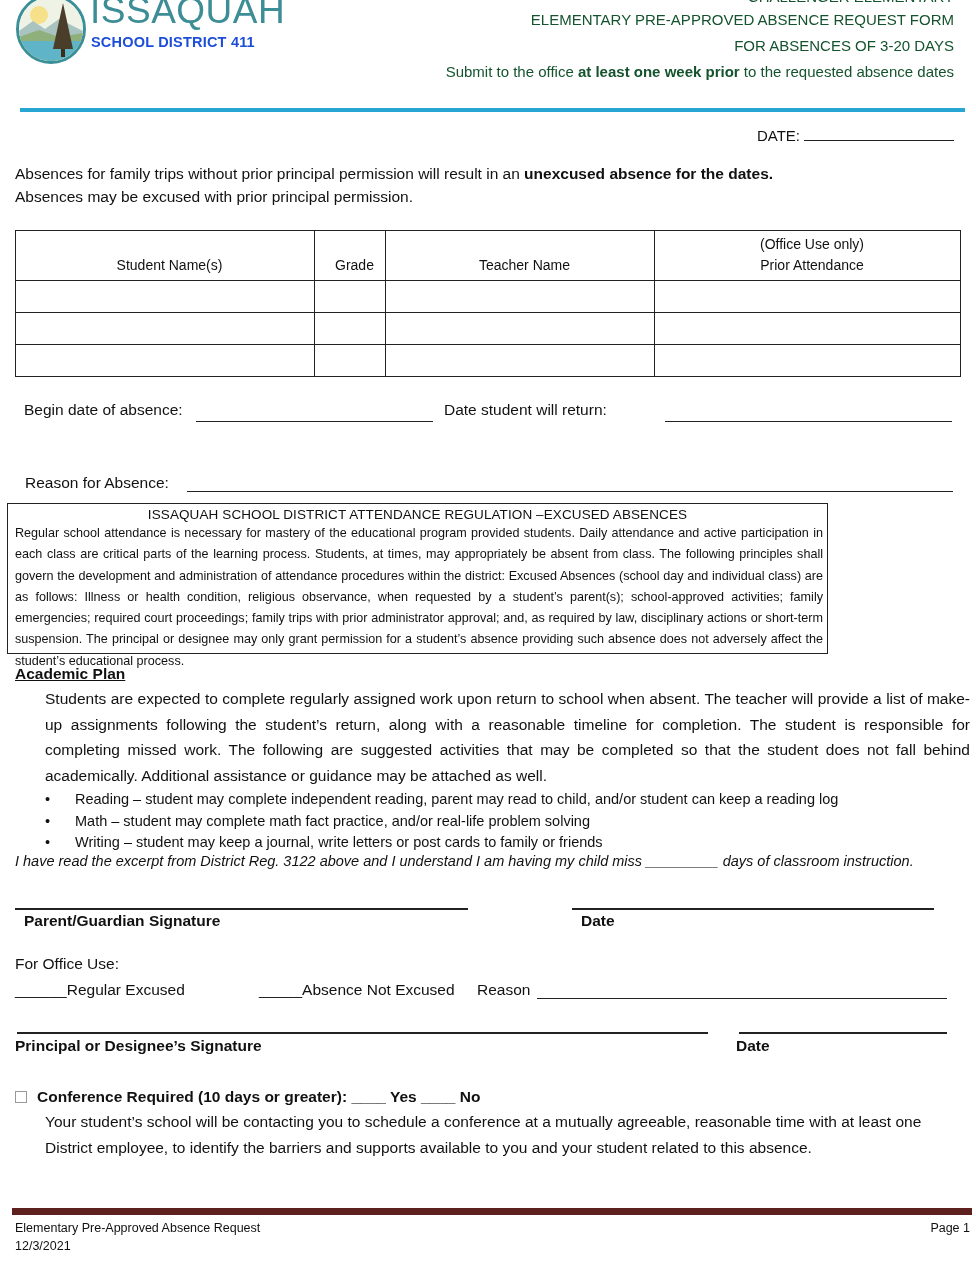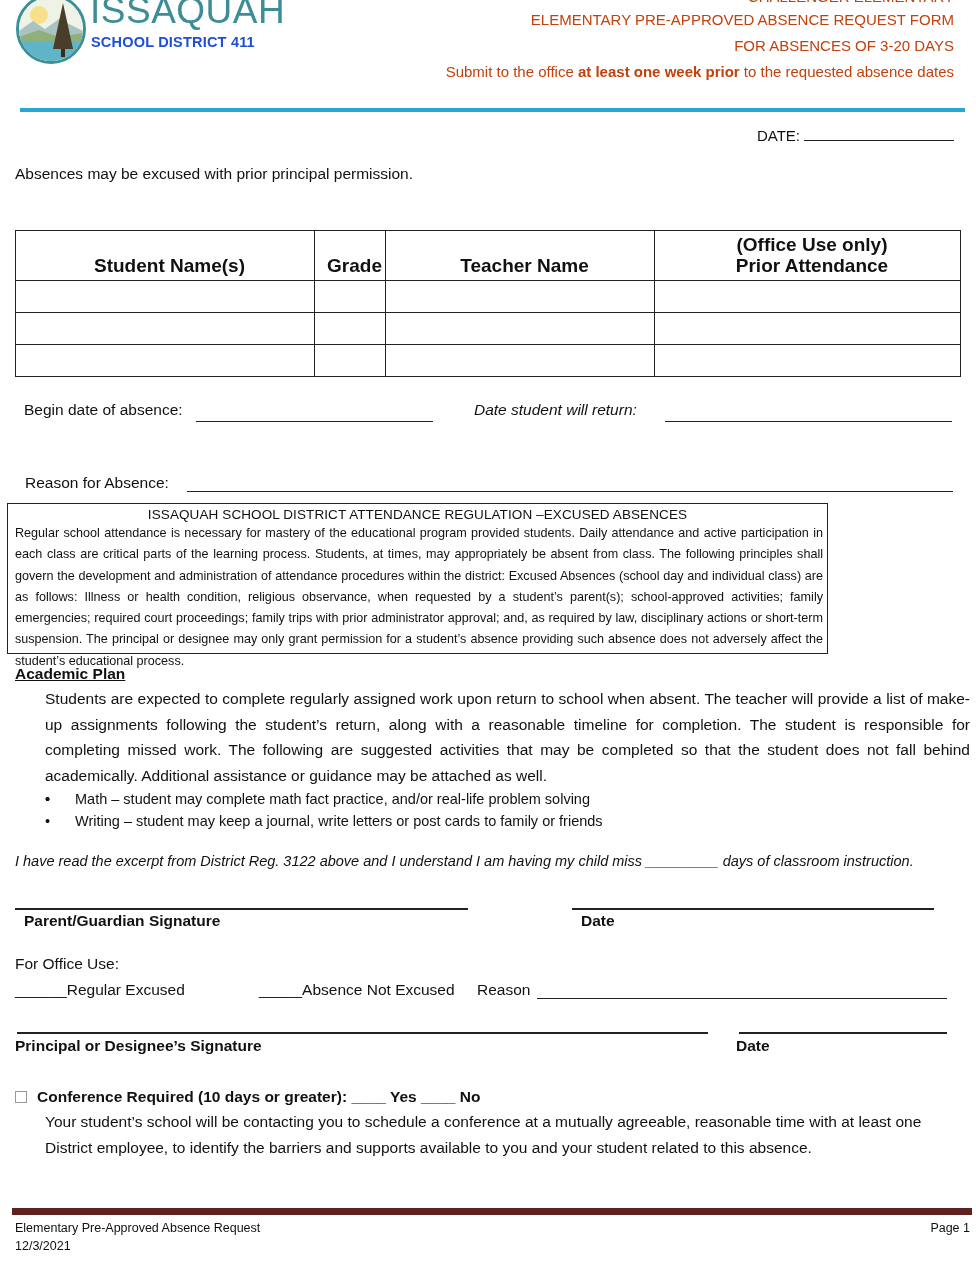--- a/index.html
+++ b/index.html
@@ -7,33 +7,33 @@
          font-family:"Liberation Sans", sans-serif; color:#111; }
   .abs { position:absolute; }
   .cond { font-family:"Liberation Sans Narrow","Liberation Sans", sans-serif; }
 
   
   .logo { left:16px; top:-6px; width:64px; height:64px; border-radius:50%;
           border:3px solid #3a8f98; overflow:hidden; background:#e9f2ee; }
   .logo svg { display:block; }
   .brand-name { left:90px; top:-8px; font-size:37px; color:#3d8d96; letter-spacing:0.5px; font-weight:400; line-height:1; }
   .brand-sub { left:91px; top:34px; font-size:14.5px; font-weight:700; color:#1d4ed8; letter-spacing:0.2px; }
-  .hdr-line { right:22px; text-align:right; font-size:15px; color:#c2410c; white-space:nowrap; }
+  .hdr-line { right:22px; text-align:right; font-size:15px; color:#14532d; white-space:nowrap; }
   .hdr-cut { top:-12px; font-size:15px; }
   .accent-rule { left:20px; top:108px; width:945px; height:4px; background:#27a6d4; }
 
   .date-lbl { right:22px; top:126px; font-size:15px; }
   .date-lbl .blank { display:inline-block; width:150px; border-bottom:1px solid #222; height:14px; vertical-align:baseline; margin-left:4px; }
 
   .intro { left:15px; top:163px; width:960px; font-size:15.5px; line-height:22.5px; }
 
   
   table.students { position:absolute; left:15px; top:230px; width:946px; border-collapse:collapse; }
   table.students th, table.students td { border:1.5px solid #222; }
-  table.students th { height:44px; font-size:19px; font-weight:700; vertical-align:bottom; padding-bottom:4px; line-height:21px;padding-left:10px; }
+  table.students th { height:44px; font-size:14px; font-weight:400; vertical-align:bottom; padding-bottom:4px; line-height:21px;padding-left:10px; }
   table.students td { height:29px; }
 
   .field-row { font-size:15.5px; }
 
   
   .reg-box { left:7px; top:503px; width:821px; height:151px; border:1.5px solid #222; box-sizing:border-box; }
   .reg-title { text-align:center; font-size:13.5px; margin-top:3px; letter-spacing:0.1px; }
   .reg-text { font-size:12.6px; line-height:21.3px; padding:0 4px 0 7px; text-align:justify; text-align-last:left; margin-top:1px; }
 
   .ap-title { left:15px; top:665px; font-size:15.5px; font-weight:700; text-decoration:underline; }
@@ -74,20 +74,21 @@
 
 <div class="abs hdr-line hdr-cut">CHALLENGER ELEMENTARY</div>
 <div class="abs hdr-line" style="top:11px;">ELEMENTARY PRE-APPROVED ABSENCE REQUEST FORM</div>
 <div class="abs hdr-line" style="top:37px;">FOR ABSENCES OF 3-20 DAYS</div>
 <div class="abs hdr-line" style="top:63px;"><span>Submit to the office </span><b>at least one week prior</b><span> to the requested absence dates</span></div>
 <div class="abs accent-rule"></div>
 
 <div class="abs date-lbl"><span>DATE:</span><span class="blank"></span></div>
 
 <div class="abs intro">
+  <div><span>Absences for family trips without prior principal permission will result in an </span><b>unexcused absence for the dates.</b></div>
   <div>Absences may be excused with prior principal permission.</div>
 </div>
 
 <table class="students cond">
   <colgroup>
       <col style="width:299px">
       <col style="width:71px">
       <col style="width:269px">
       <col>
     </colgroup>
@@ -119,35 +120,35 @@
       <td></td>
       <td></td>
       <td></td>
       <td></td>
     </tr>
   </tbody>
 </table>
 
 <div class="abs field-row" style="left:24px; top:401px;">Begin date of absence:</div>
 <div class="abs sigline" style="left:196px; top:421px; width:237px; height:1px;"></div>
-<div class="abs field-row" style="left:474px; top:401px;font-style:italic;">Date student will return:</div>
+<div class="abs field-row" style="left:444px; top:401px;">Date student will return:</div>
 <div class="abs sigline" style="left:665px; top:421px; width:287px; height:1px;"></div>
 
 <div class="abs field-row" style="left:25px; top:474px;">Reason for Absence:</div>
 <div class="abs sigline" style="left:187px; top:491px; width:766px; height:1px;"></div>
 
 <div class="abs reg-box cond">
   <div class="reg-title">ISSAQUAH SCHOOL DISTRICT ATTENDANCE REGULATION –EXCUSED ABSENCES</div>
   <div class="reg-text">Regular school attendance is necessary for mastery of the educational program provided students.  Daily attendance and active participation in each class are critical parts of the learning process.  Students, at times, may appropriately be absent from class.  The following principles shall govern the development and administration of attendance procedures within the district:  Excused Absences (school day and individual class) are as follows:  Illness or health condition, religious observance, when requested by a student’s parent(s); school-approved activities; family emergencies; required court proceedings; family trips with prior administrator approval; and, as required by law, disciplinary actions or short-term suspension.  The principal or designee may only grant permission for a student’s absence providing such absence does not adversely affect the student’s educational process.</div>
 </div>
 
 <div class="abs ap-title">Academic Plan</div>
 <div class="abs ap-text">Students are expected to complete regularly assigned work upon return to school when absent. The teacher will provide a list of make-up assignments following the student’s return, along with a reasonable timeline for completion. The student is responsible for completing missed work. The following are suggested activities that may be completed so that the student does not fall behind academically. Additional assistance or guidance may be attached as well.</div>
 <ul class="abs bullets">
-  <li><span class="dot">•</span></li>
+  <li><span class="dot">•</span><span>Reading – student may complete independent reading, parent may read to child, and/or student can keep a reading log</span></li>
   <li><span class="dot">•</span><span>Math – student may complete math fact practice, and/or real-life problem solving</span></li>
   <li><span class="dot">•</span><span>Writing – student may keep a journal, write letters or post cards to family or friends</span></li>
 </ul>
 <div class="abs ack"><span>I have read the excerpt from District Reg. 3122 above and I understand I am having my child miss </span><span>_________</span><span> days of classroom instruction.</span></div>
 
 <div class="abs sigline" style="left:15px; top:908px; width:453px;"></div>
 <div class="abs sigline" style="left:572px; top:908px; width:362px;"></div>
 <div class="abs bold-lbl" style="left:24px; top:912px;">Parent/Guardian Signature</div>
 <div class="abs bold-lbl" style="left:581px; top:912px;">Date</div>
 

